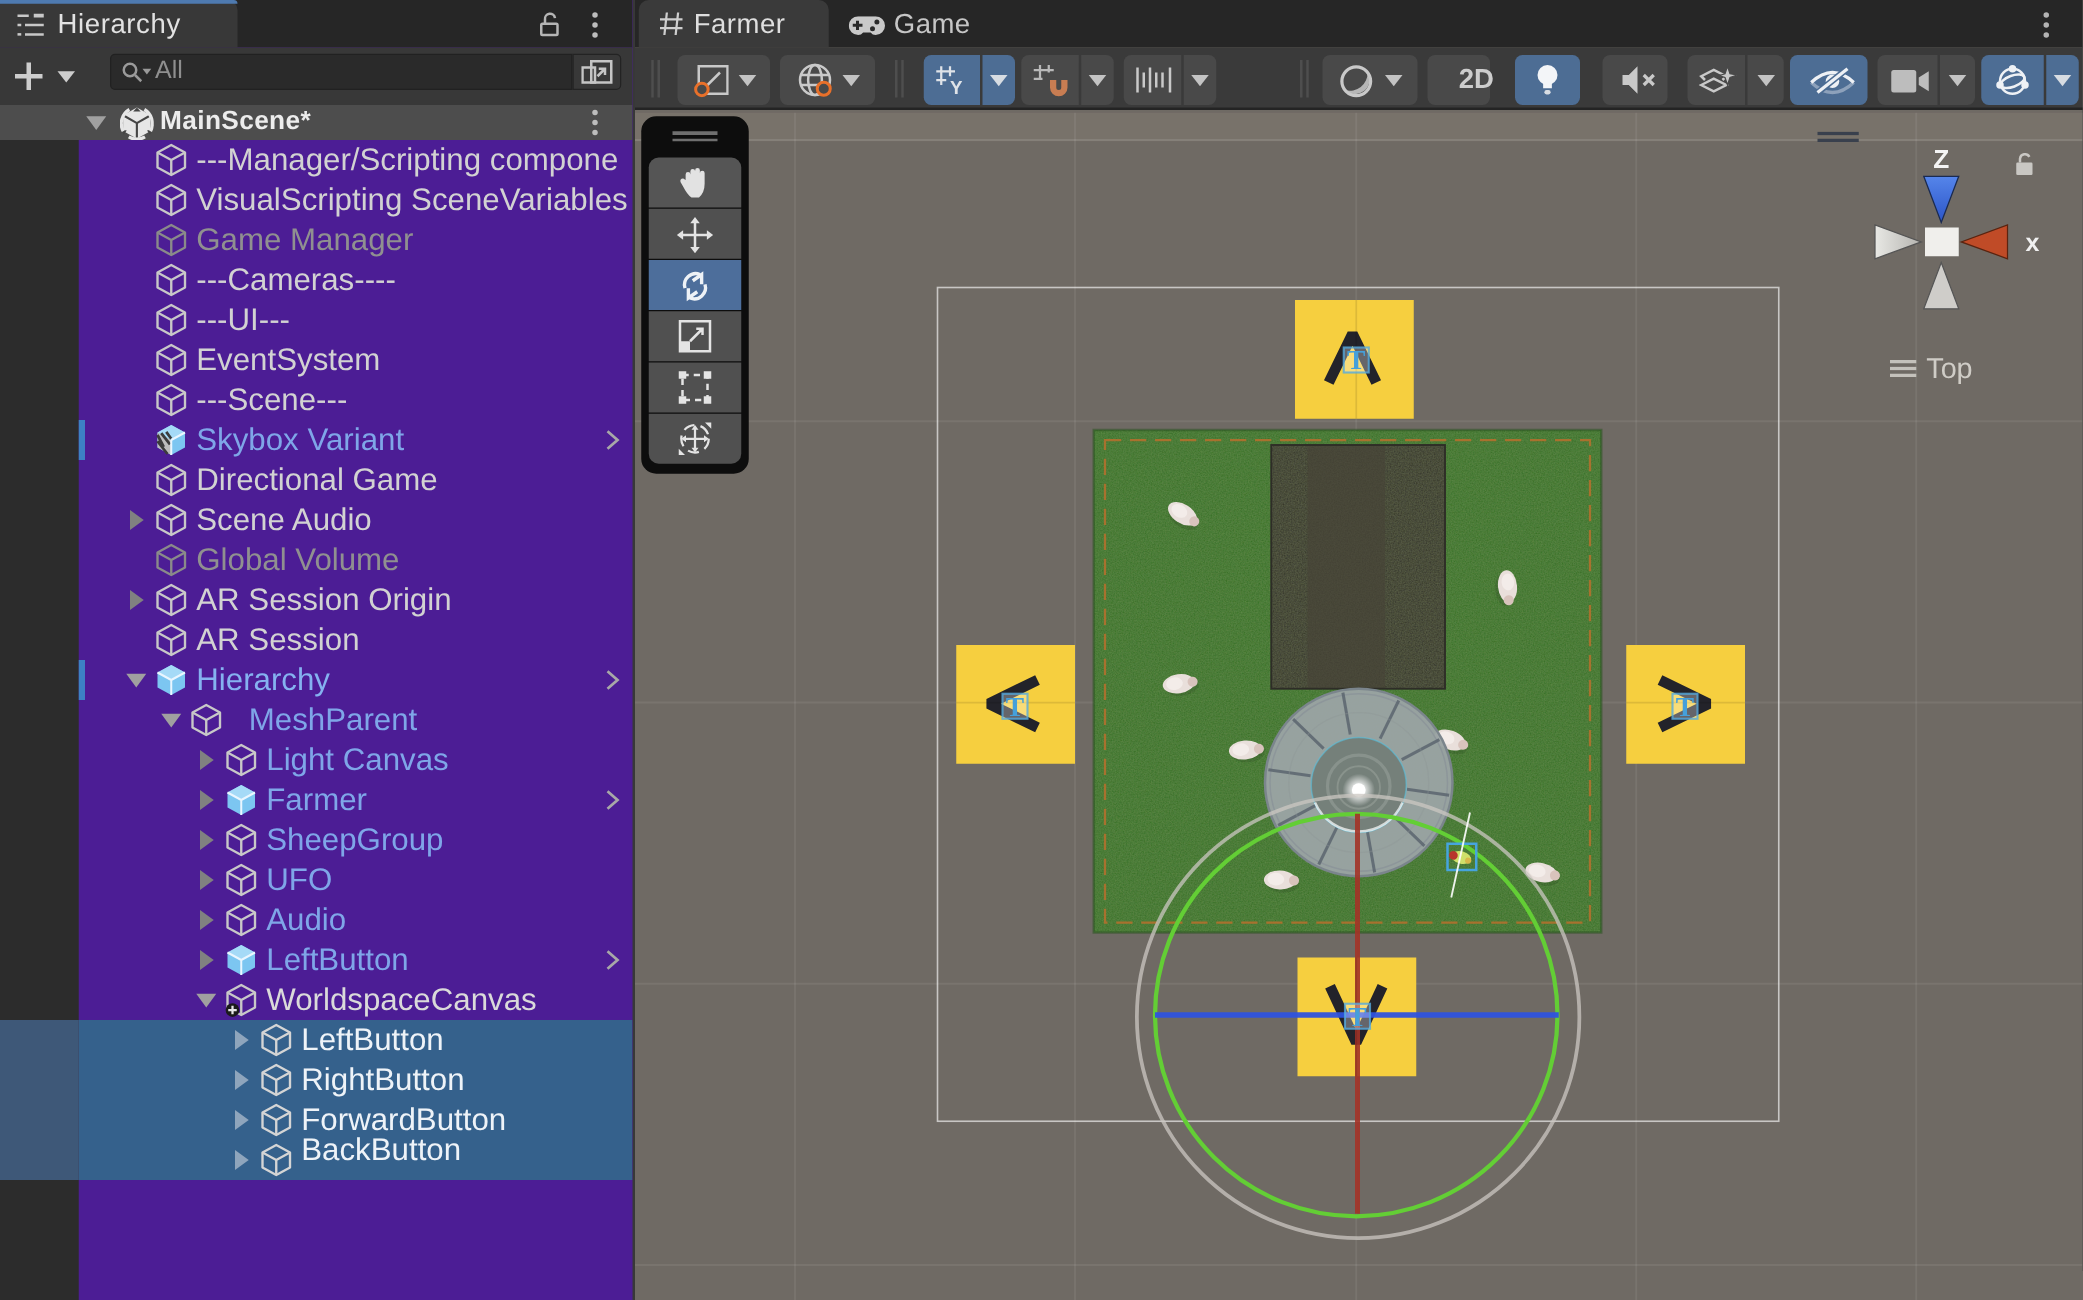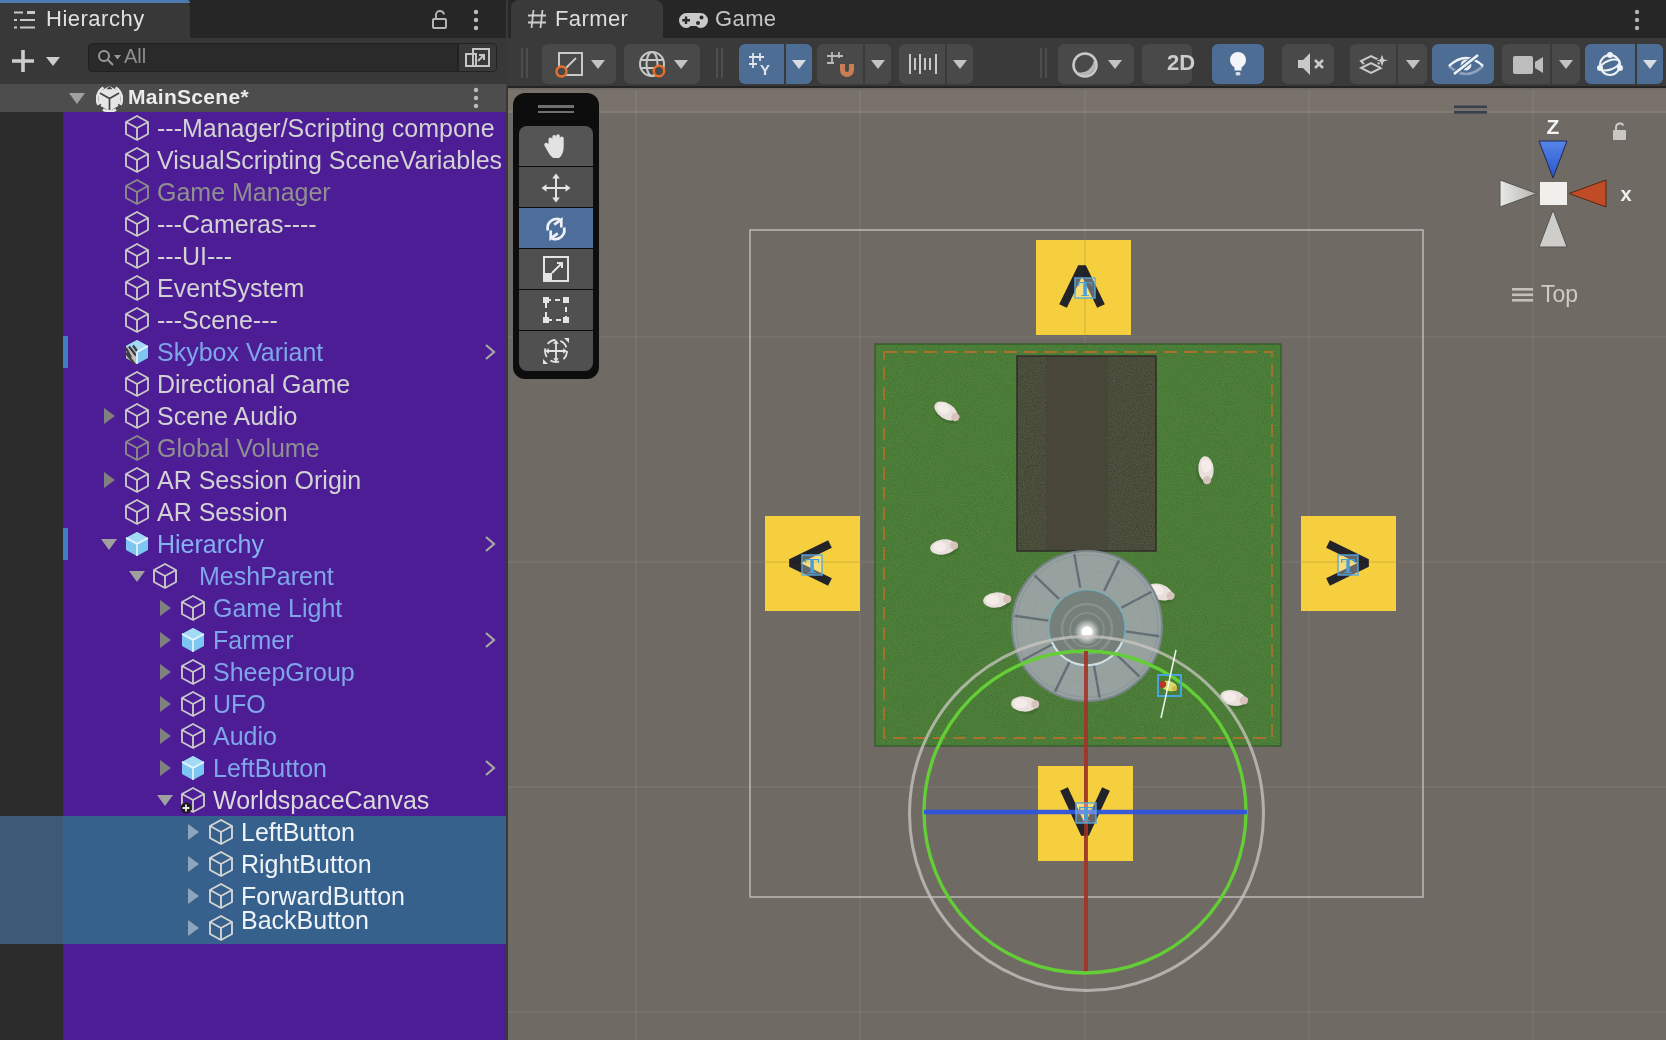--- a/index.html
+++ b/index.html
@@ -237,21 +237,21 @@
 <div class="rowtxt" style="left:199px;top:560px;color:#7fa6e8">MeshParent</div>
 <svg class="abs" style="left:158px;top:599px" width="14" height="18" viewBox="0 0 14 18">
         <path d="M2,1 L13,9 L2,17 Z" fill="#808080"></path>
       </svg>
 <svg class="abs" style="left:180px;top:594px" width="26" height="28" viewBox="0 0 26 28">
         <g fill="none" stroke="#c8c8c8" stroke-width="1.9" stroke-linejoin="round">
           <path d="M13,2 L24,8 V20 L13,26 L2,20 V8 Z"></path>
           <path d="M2,8 L13,14 L24,8 M13,14 V26"></path>
         </g>
       </svg>
-<div class="rowtxt" style="left:213px;top:592px;color:#7fa6e8">Game Light</div>
+<div class="rowtxt" style="left:213px;top:592px;color:#7fa6e8">Light Canvas</div>
 <svg class="abs" style="left:158px;top:631px" width="14" height="18" viewBox="0 0 14 18">
         <path d="M2,1 L13,9 L2,17 Z" fill="#808080"></path>
       </svg>
 <svg class="abs" style="left:180px;top:626px" width="26" height="28" viewBox="0 0 26 28">
         <path d="M13,2 L24,8 V20 L13,26 L2,20 V8 Z" fill="#7cc6f1"></path>
         <path d="M13,2 L24,8 L13,14 L2,8 Z" fill="#a5daf7"></path>
         <g fill="none" stroke="#eaf6ff" stroke-width="1.6" stroke-linejoin="round">
           <path d="M2,8 L13,14 L24,8 M13,14 V26"></path>
         </g>
       </svg>

